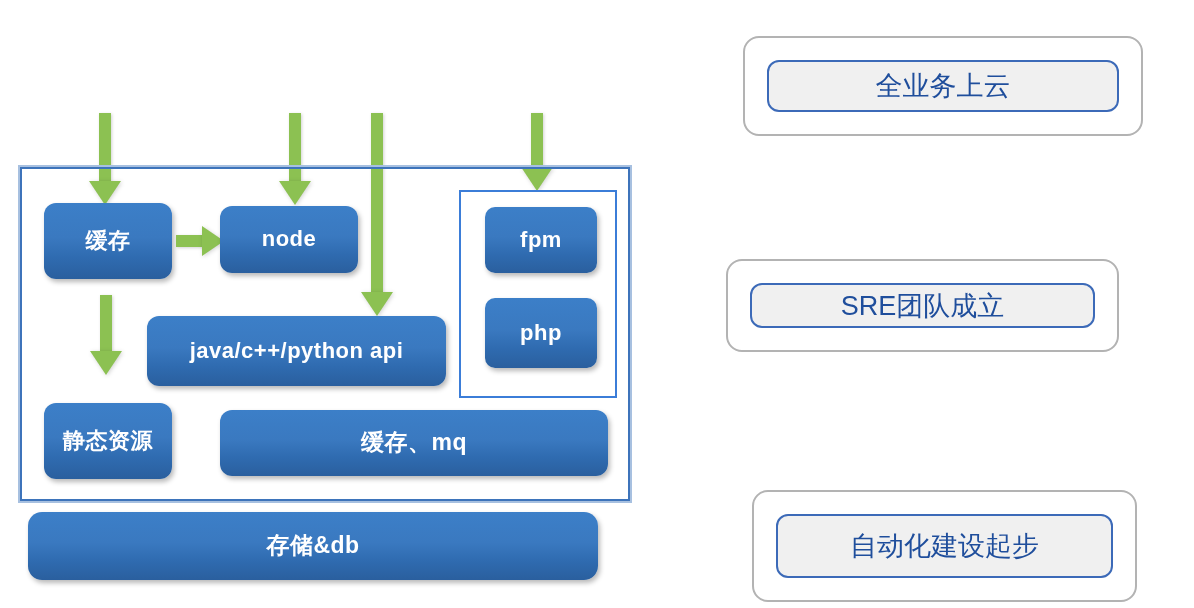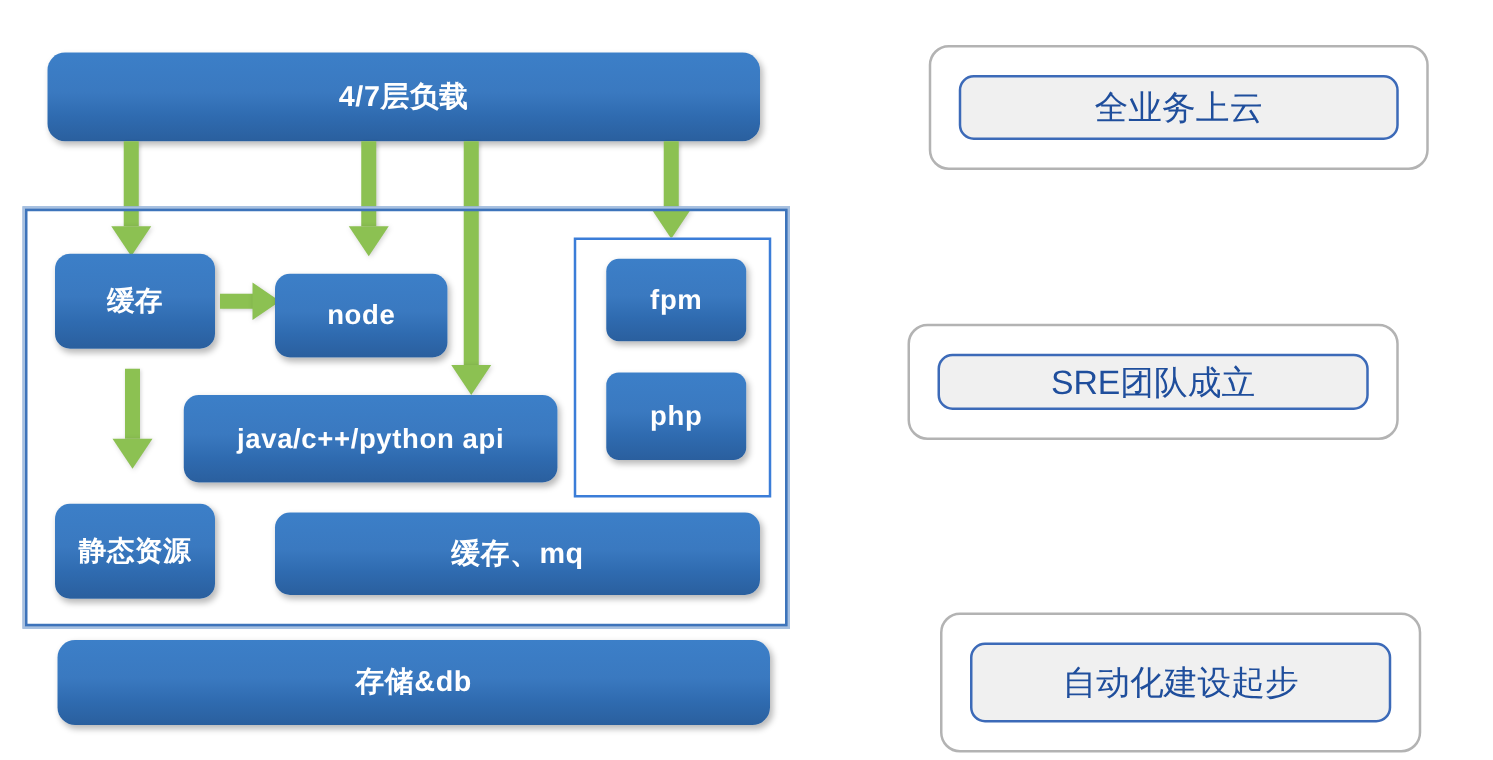--- a/index.html
+++ b/index.html
@@ -101,23 +101,20 @@
     color:#1f4e9c;
     font-size:27px;
     box-sizing:border-box;
   }
 </style>
 </head>
 <body>
 
 <div id="stage">
 
-  <div class="node r-lg" style="left:38px;top:42px;width:570px;height:71px;font-size:23px;">
-    <span>4/7层负载</span>
-  </div>
 
   <div class="arrow" style="left:89px;top:113px;width:32px;height:92px;">
     <div class="shaft" style="height:68px;"></div>
     <div class="head"></div>
   </div>
 
   <div class="arrow" style="left:279px;top:113px;width:32px;height:92px;">
     <div class="shaft" style="height:68px;"></div>
     <div class="head"></div>
   </div>
@@ -136,21 +133,21 @@
 
   <div class="node r-md" style="left:44px;top:203px;width:128px;height:76px;font-size:22px;">
     <span>缓存</span>
   </div>
 
   <div class="arrow-h" style="left:176px;top:226px;width:48px;height:30px;">
     <div class="shaft-h" style="width:30px;"></div>
     <div class="head-h"></div>
   </div>
 
-  <div class="node r-md" style="left:220px;top:219px;width:138px;height:67px;font-size:22px;">
+  <div class="node r-md" style="left:220px;top:206px;width:138px;height:67px;font-size:22px;">
     <span>node</span>
   </div>
 
   <div class="arrow" style="left:90px;top:295px;width:32px;height:80px;">
     <div class="shaft" style="height:56px;"></div>
     <div class="head"></div>
   </div>
 
   <div class="plain-box" style="left:459px;top:190px;width:158px;height:208px;"></div>
 
@@ -167,21 +164,21 @@
   </div>
 
   <div class="node r-md" style="left:44px;top:403px;width:128px;height:76px;font-size:22px;">
     <span>静态资源</span>
   </div>
 
   <div class="node r-md" style="left:220px;top:410px;width:388px;height:66px;font-size:23px;">
     <span>缓存、mq</span>
   </div>
 
-  <div class="node r-lg" style="left:46px;top:512px;width:570px;height:68px;font-size:23px;">
+  <div class="node r-lg" style="left:28px;top:512px;width:570px;height:68px;font-size:23px;">
     <span>存储&amp;db</span>
   </div>
 
   <div class="milestone" style="left:743px;top:36px;width:400px;height:100px;">
     <div class="inner">
       <span>全业务上云</span>
     </div>
   </div>
 
   <div class="milestone" style="left:726px;top:259px;width:393px;height:93px;">

